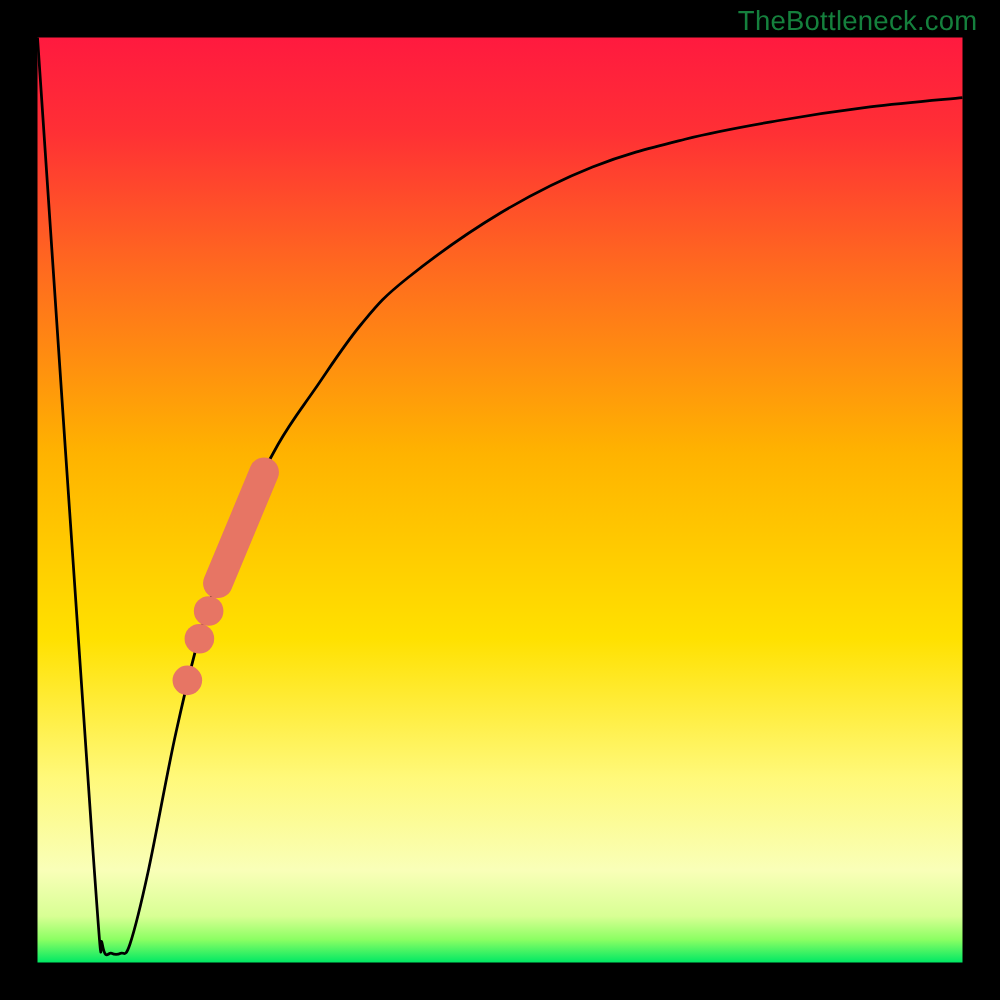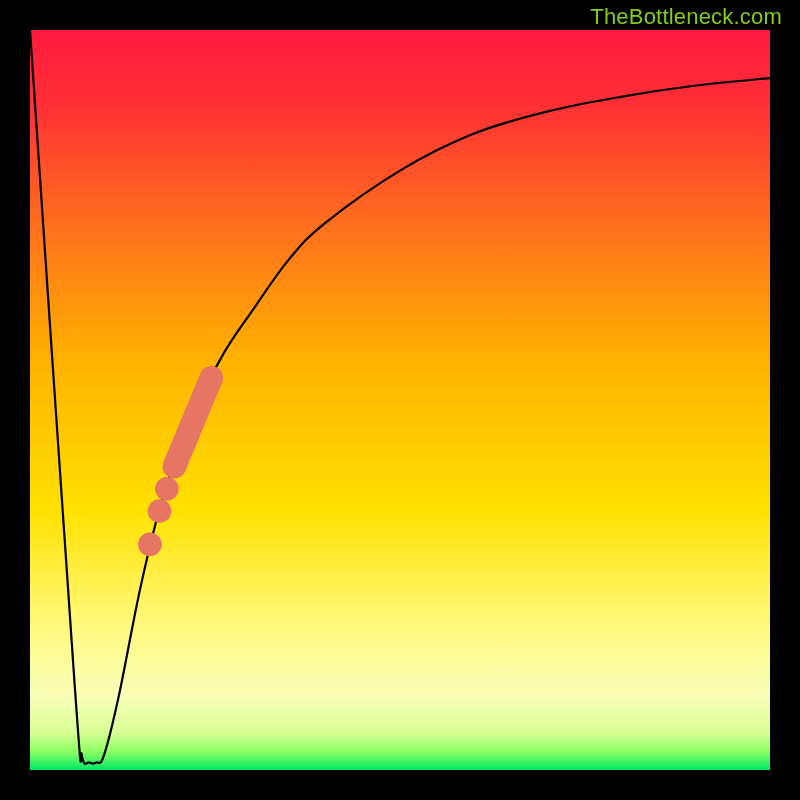--- a/index.html
+++ b/index.html
@@ -14,21 +14,21 @@
   .frame {
     position: relative;
     width: 800px;
     height: 800px;
     background: #000;
   }
   .watermark {
     position: absolute;
     top: 4px;
     right: 18px;
-    color: #84cc16;
+    color: #15803d;
     font-size: 22px;
     letter-spacing: 0.2px;
     user-select: none;
   }
   svg {
     position: absolute;
     top: 0;
     left: 0;
   }
 </style>

